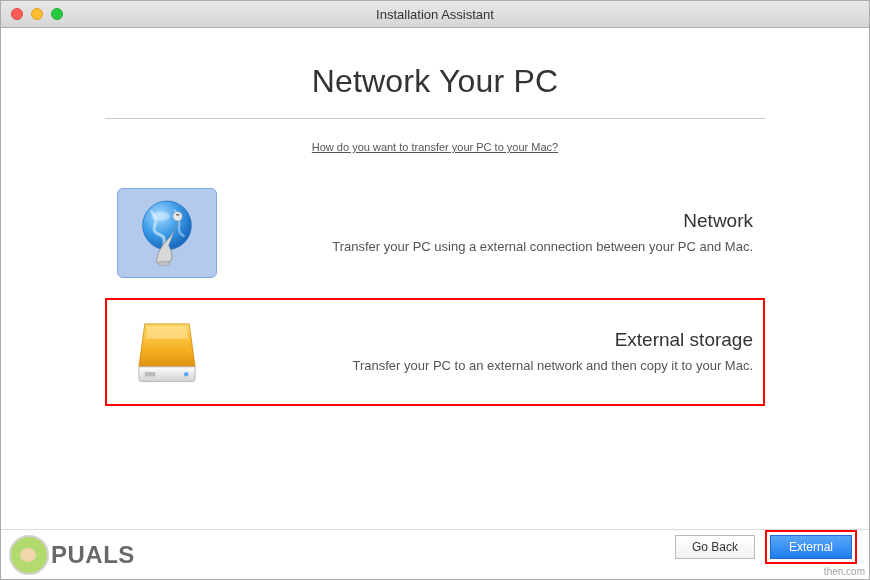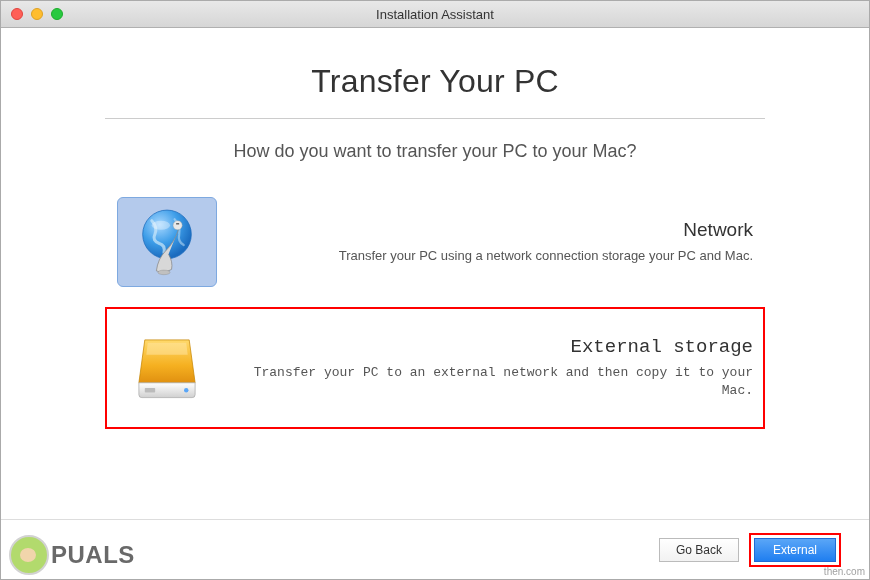--- a/index.html
+++ b/index.html
@@ -65,42 +65,42 @@
       margin-bottom: 18px;
       letter-spacing: 0.2px;
     }
     .divider {
       width: 660px;
       border: none;
       border-top: 1px solid #ccc;
       margin-bottom: 22px;
     }
     .sub-heading {
-      font-size: 18px;
+      font-size: 11px;
       color: #555;
       margin-bottom: 25px;
+      text-decoration: underline;
     }
     .options {
       width: 660px;
       text-align: right;
     }
     .option {
       display: flex;
       align-items: center;
       gap: 28px;
       padding: 8px 10px;
       border: 2px solid transparent;
     }
     .option.network {
       margin-bottom: 10px;
     }
     .option.external {
       border: 2px solid #ff0000;
-      padding: 14px 10px;
-      font-family: Liberation Mono, monospace;
+      padding: 7px 10px;
     }
     .icon-box {
       width: 100px;
       height: 90px;
       flex-shrink: 0;
       display: flex;
       align-items: center;
       justify-content: center;
       border-radius: 6px;
     }
@@ -116,25 +116,25 @@
       color: #333;
       font-weight: 400;
       margin-bottom: 6px;
     }
     .option-desc {
       font-size: 13px;
       color: #555;
       line-height: 1.4;
     }
     .footer {
-      height: 60px;
+      height: 50px;
       border-top: 1px solid #ddd;
       display: flex;
-      align-items: center;
-      padding: 0 28px;
+      align-items: flex-start;
+      padding: 0 12px;
       position: relative;
     }
     .watermark-logo {
       position: absolute;
       left: 8px;
       bottom: 4px;
       display: flex;
       align-items: center;
       gap: 2px;
       opacity: 0.88;
@@ -207,21 +207,21 @@
   <div class="titlebar">
     <div class="traffic-lights">
       <div class="tl tl-close"></div>
       <div class="tl tl-min"></div>
       <div class="tl tl-max"></div>
     </div>
     <div class="title-text">Installation Assistant</div>
   </div>
 
   <div class="content">
-    <h1 class="main-heading">Transfer Your PC</h1>
+    <h1 class="main-heading">Network Your PC</h1>
     <hr class="divider">
     <p class="sub-heading">How do you want to transfer your PC to your Mac?</p>
 
     <div class="options">
 
       <div class="option network">
         <div class="icon-box selected">
           <svg class="network-svg" width="76" height="76" viewBox="0 0 100 100">
             <defs>
               <radialGradient id="gg" cx="35%" cy="30%" r="70%">
@@ -235,21 +235,21 @@
             <path d="M 60 20 Q 68 28 66 40 Q 64 50 72 54" fill="none" stroke="#cde8fa" stroke-width="3" stroke-linecap="round" opacity="0.5"></path>
             <ellipse cx="42" cy="28" rx="12" ry="6" fill="#ffffff" opacity="0.35"></ellipse>
             <circle cx="64" cy="28" r="6" fill="#e8e8e8" stroke="#999" stroke-width="0.5"></circle>
             <rect x="62" y="25" width="4" height="2" fill="#666"></rect>
             <path d="M 65 34 Q 60 50 48 62 Q 38 72 36 88 Q 46 92 56 86 Q 58 76 52 66" fill="#d8d8d8" stroke="#888" stroke-width="1"></path>
             <ellipse cx="46" cy="90" rx="8" ry="3" fill="#c0c0c0" stroke="#888" stroke-width="0.5"></ellipse>
           </svg>
         </div>
         <div class="option-text">
           <div class="option-title">Network</div>
-          <div class="option-desc">Transfer your PC using a network connection storage your PC and Mac.</div>
+          <div class="option-desc">Transfer your PC using a external connection between your PC and Mac.</div>
         </div>
       </div>
 
       <div class="option external">
         <div class="icon-box">
           <svg class="drive-svg" width="74" height="78" viewBox="0 0 100 100">
             <defs>
               <linearGradient id="dg" x1="0%" y1="0%" x2="0%" y2="100%">
                 <stop offset="0%" stop-color="#ffd96b"></stop>
                 <stop offset="60%" stop-color="#f5b020"></stop>

